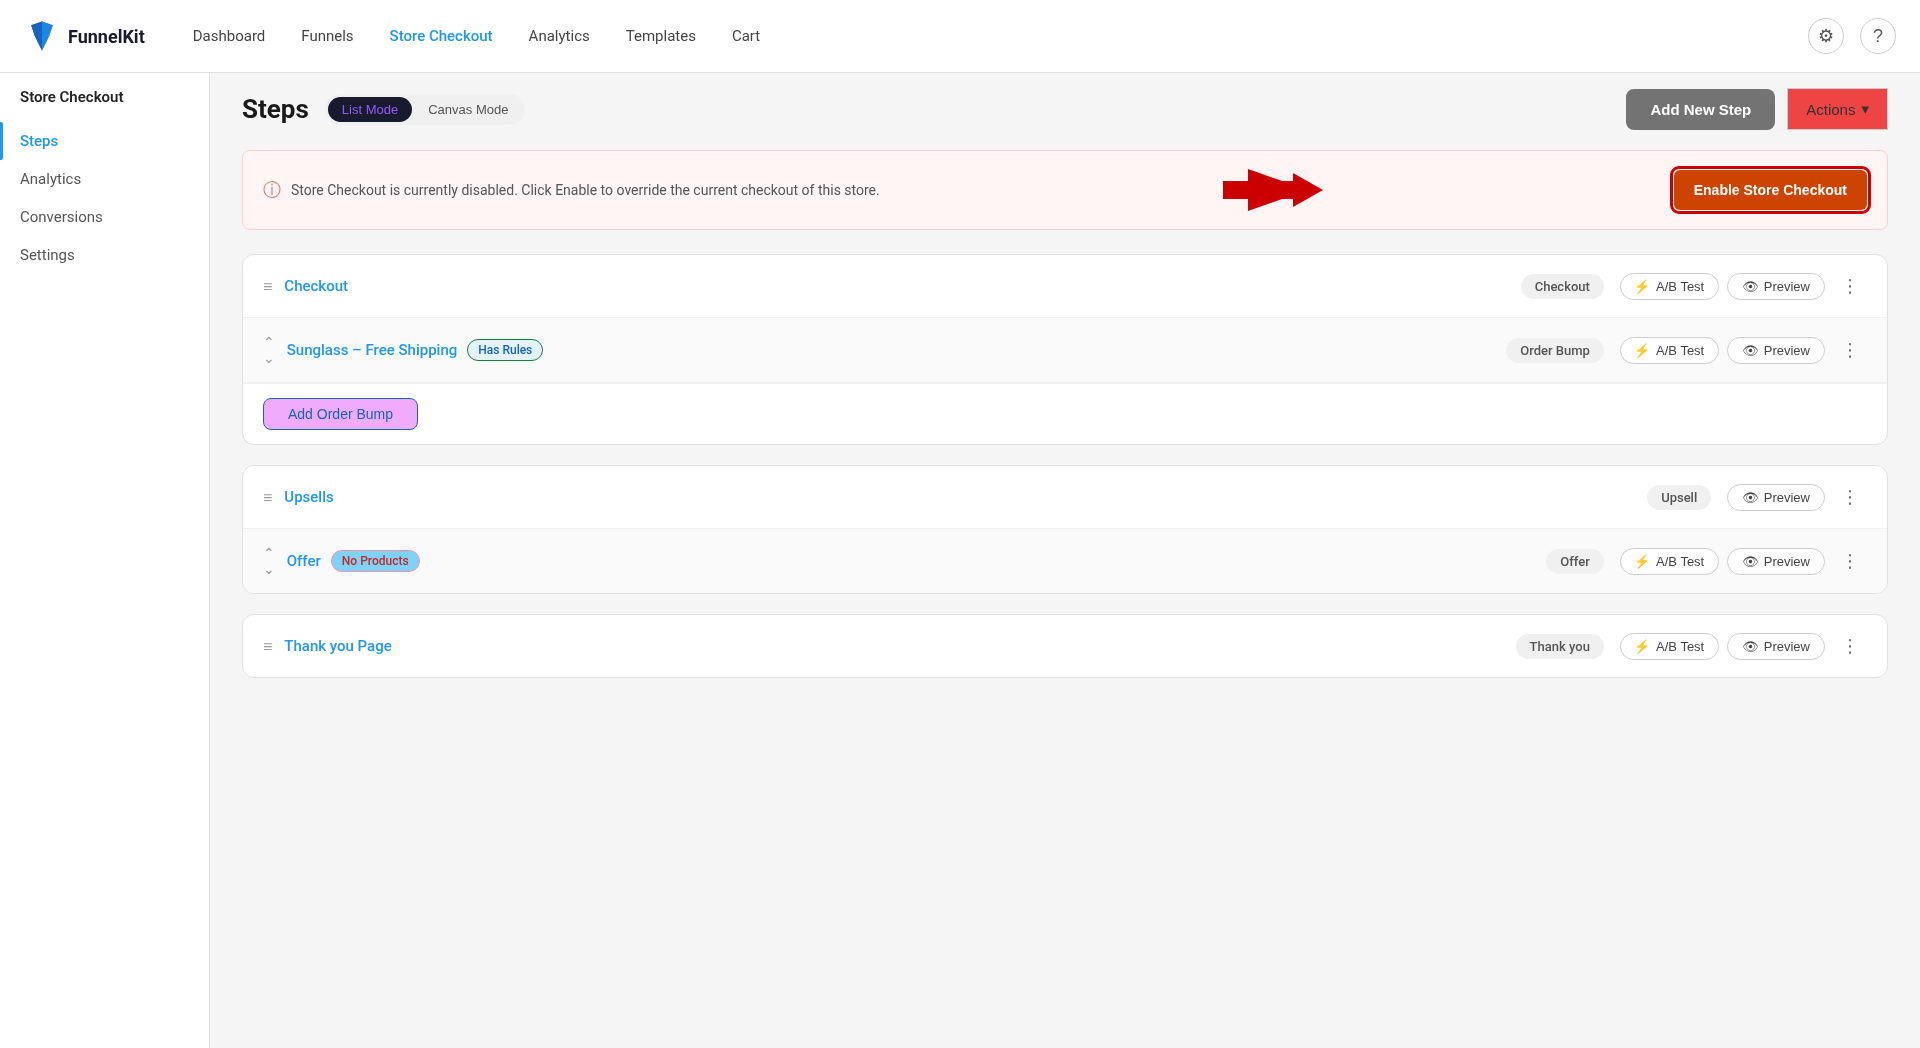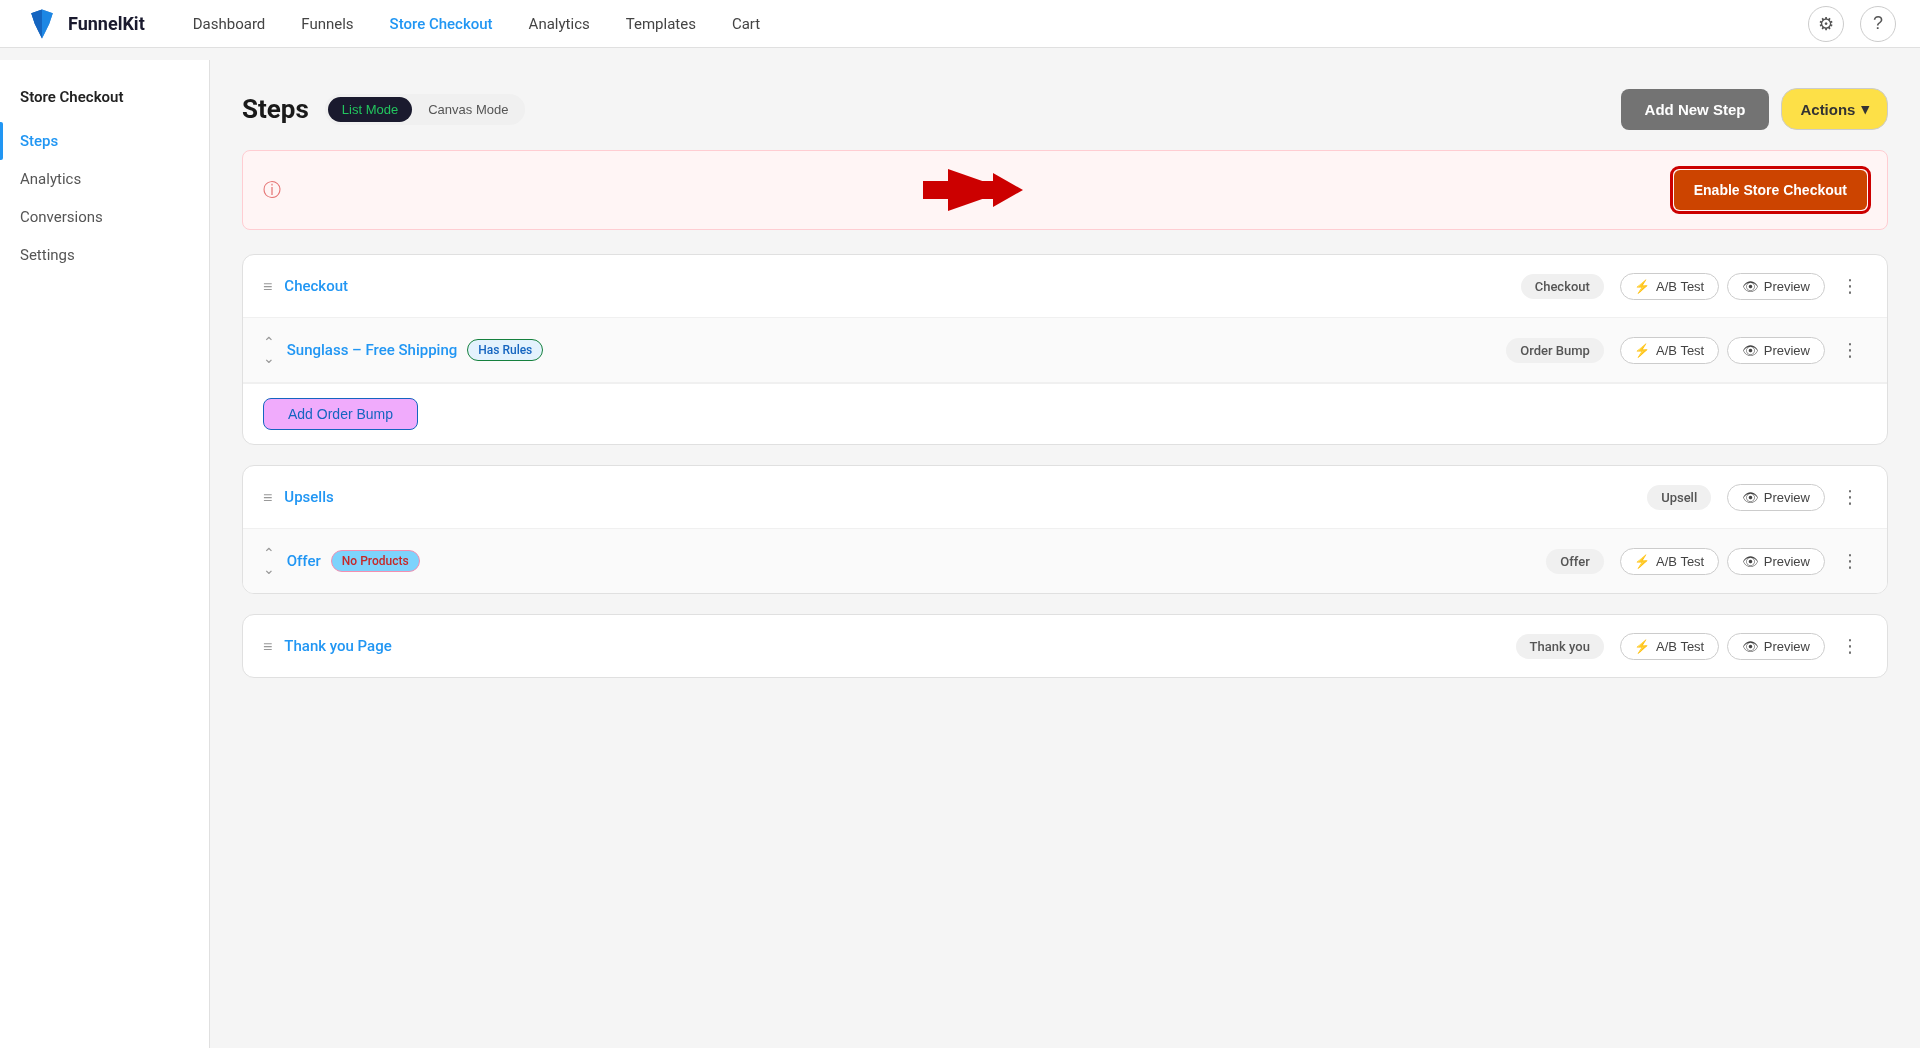--- a/index.html
+++ b/index.html
@@ -5,21 +5,21 @@
     * { box-sizing: border-box; margin: 0; padding: 0; }
     body { font-family: -apple-system, BlinkMacSystemFont, 'Segoe UI', Roboto, sans-serif; background: #f5f5f5; color: #333; }
 
     
     .top-nav {
       background: #fff;
       border-bottom: 1px solid #e0e0e0;
       display: flex;
       align-items: center;
       padding: 0 24px;
-      height: 48px;
+      height: 73px;
       position: fixed;
       top: 0;
       left: 0;
       right: 0;
       z-index: 100;
     }
     .logo-area {
       display: flex;
       align-items: center;
       gap: 8px;
@@ -148,45 +148,45 @@
       border-radius: 16px;
       font-size: 13px;
       cursor: pointer;
       border: none;
       background: transparent;
       color: #555;
       font-weight: 500;
     }
     .mode-btn.active {
       background: #1a1a2e;
-      color: #22c55e;
+      color: #8b5cf6;
     }
     .page-header-right {
       display: flex;
       align-items: center;
       gap: 12px;
     }
     .btn-add-step {
       background: #737373;
       color: #fff;
       border: none;
       border-radius: 8px;
       padding: 12px 24px;
       font-size: 15px;
       font-weight: 600;
       cursor: pointer;
     }
     .btn-actions {
-      background: #fde047;
+      background: #ef4444;
       color: #333;
       border: 1.5px solid #ccc;
-      border-radius: 16px;
+      border-radius: 0;
       padding: 11px 18px;
       font-size: 15px;
-      font-weight: 700;
+      font-weight: 400;
       cursor: pointer;
       display: flex;
       align-items: center;
       gap: 6px;
     }
     .alert-banner-left {
       display: flex;
       align-items: center;
       gap: 10px;
       font-size: 14px;
@@ -404,20 +404,21 @@
           <span>Actions</span>
           <span>▾</span>
         </button>
       </div>
     </div>
 
     <div class="alert-row">
       <div class="alert-content">
         <div class="alert-banner-left">
           <span class="alert-icon">ⓘ</span>
+          <span>Store Checkout is currently disabled. Click Enable to override the current checkout of this store.</span>
         </div>
 
         <div style="display:flex;align-items:center;gap:0;position:relative;margin-right:8px;">
           <svg width="120" height="50" viewBox="0 0 120 50">
             <defs>
               <marker id="arrowhead" markerWidth="10" markerHeight="7" refX="10" refY="3.5" orient="auto">
                 <polygon points="0 0, 10 3.5, 0 7" fill="#cc0000"></polygon>
               </marker>
             </defs>
             <path d="M10 25 L95 25" stroke="#cc0000" stroke-width="6" marker-end="url(#arrowhead)" fill="none"></path>

